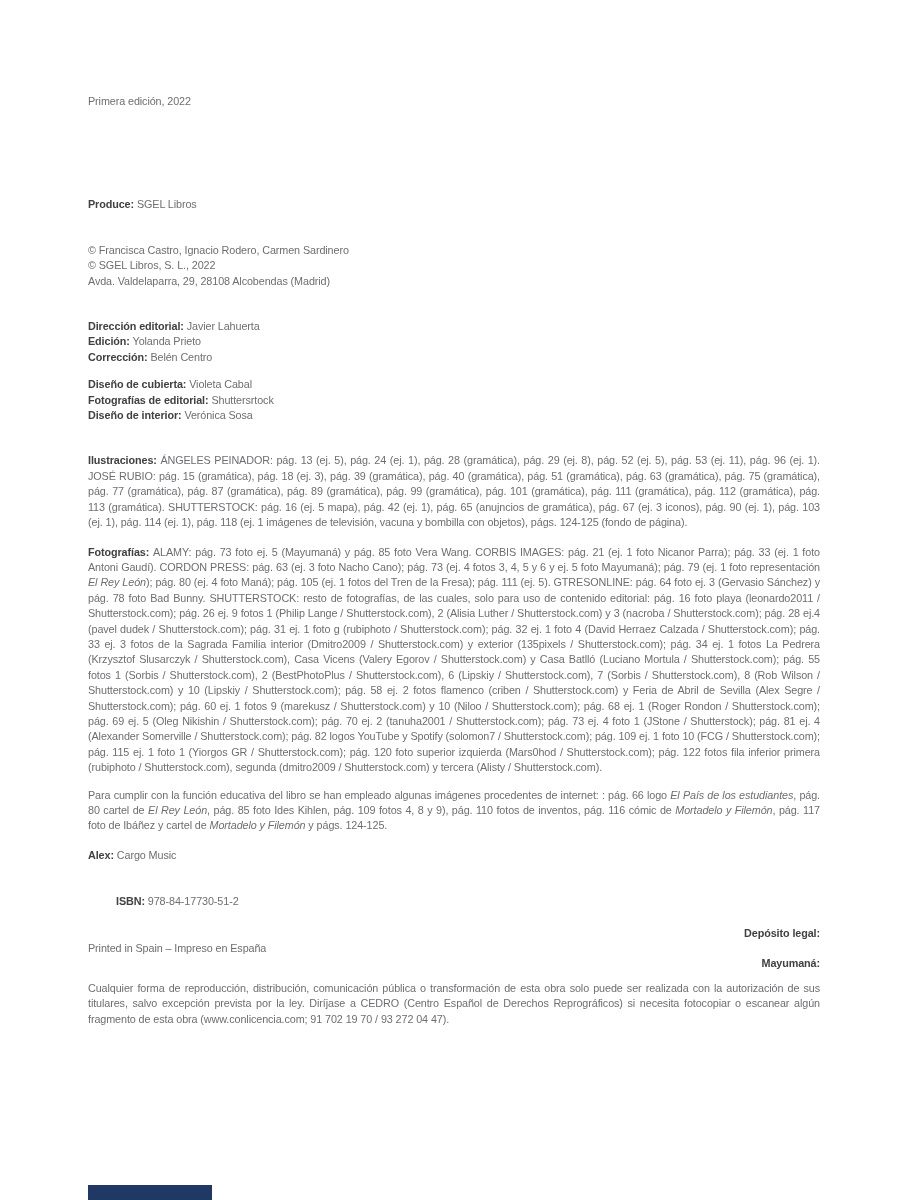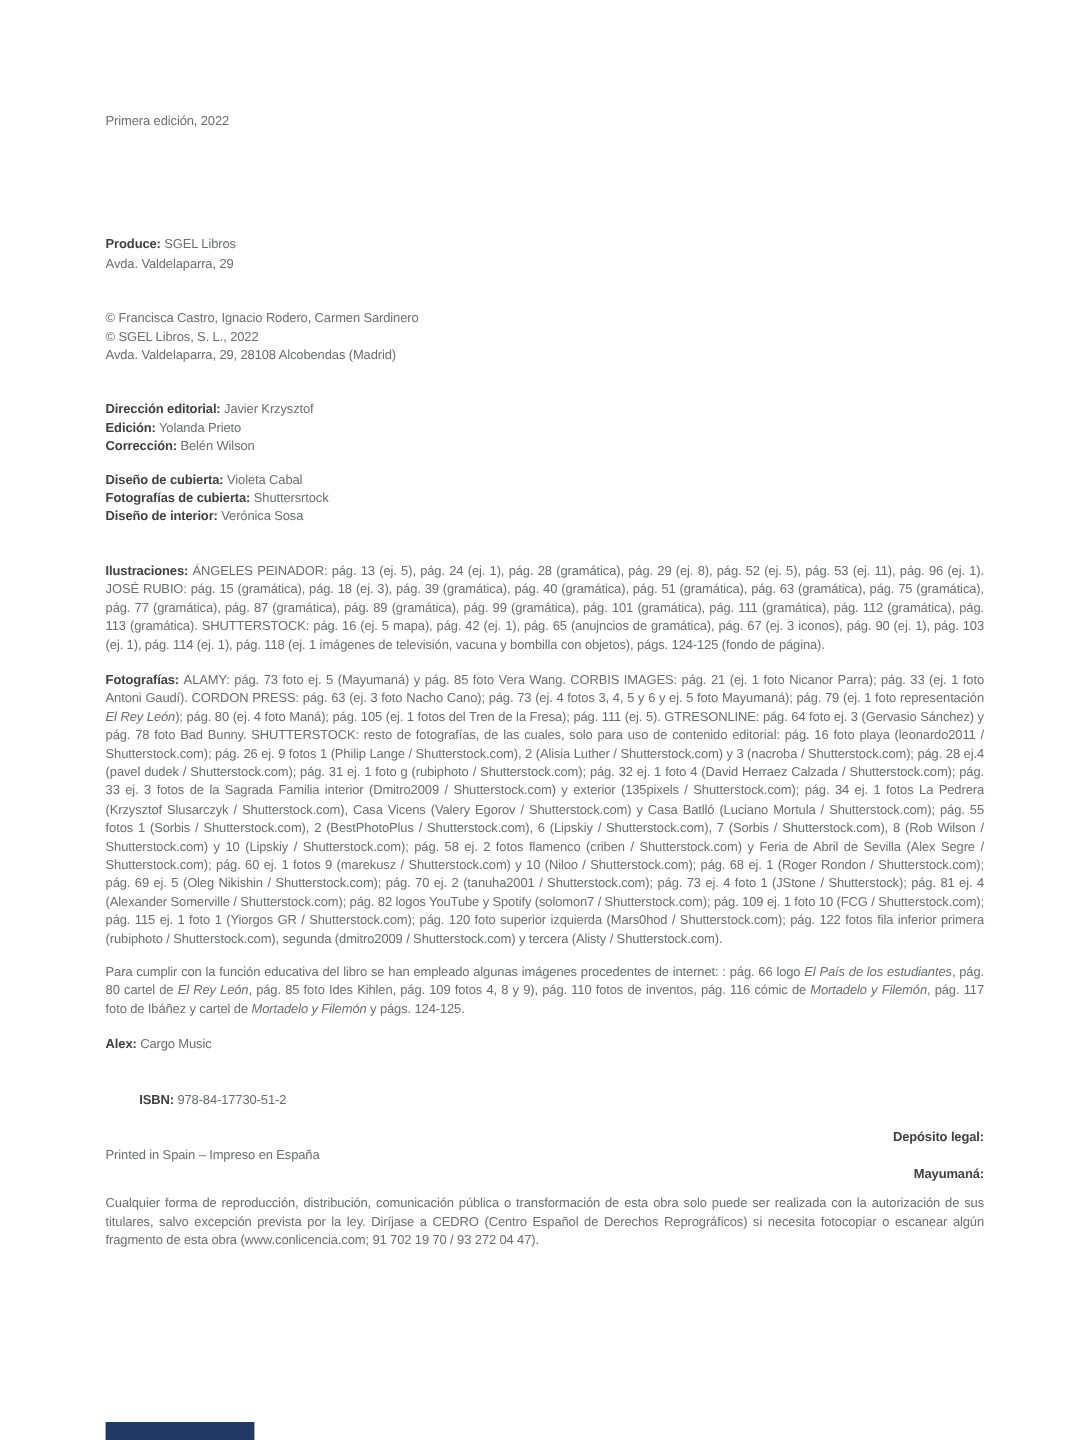--- a/index.html
+++ b/index.html
@@ -41,38 +41,37 @@
 </head>
 <body>
 
 <div class="page">
   <div class="content">
 
     <p class="block mb-xl">Primera edición, 2022</p>
 
     <div class="block mb-lg">
       <div><span class="lbl">Produce:</span> <span class="val">SGEL Libros</span></div>
-      <div class="val">Avda. Valdelaparra, 29</div>
     </div>
 
     <div class="block mb-lg">
       <div class="val">© Francisca Castro, Ignacio Rodero, Carmen Sardinero</div>
       <div class="val">© SGEL Libros, S. L., 2022</div>
       <div class="val">Avda. Valdelaparra, 29, 28108 Alcobendas (Madrid)</div>
     </div>
 
     <div class="block mb-xs">
-      <div><span class="lbl">Dirección editorial:</span> <span class="val">Javier Krzysztof</span></div>
+      <div><span class="lbl">Dirección editorial:</span> <span class="val">Javier Lahuerta</span></div>
       <div><span class="lbl">Edición:</span> <span class="val">Yolanda Prieto</span></div>
-      <div><span class="lbl">Corrección:</span> <span class="val">Belén Wilson</span></div>
+      <div><span class="lbl">Corrección:</span> <span class="val">Belén Centro</span></div>
     </div>
 
     <div class="block mb-lg">
       <div><span class="lbl">Diseño de cubierta:</span> <span class="val">Violeta Cabal</span></div>
-      <div><span class="lbl">Fotografías de cubierta:</span> <span class="val">Shuttersrtock</span></div>
+      <div><span class="lbl">Fotografías de editorial:</span> <span class="val">Shuttersrtock</span></div>
       <div><span class="lbl">Diseño de interior:</span> <span class="val">Verónica Sosa</span></div>
     </div>
 
     <p class="para mb-sm"><span class="seg-bold">Ilustraciones: </span><span>ÁNGELES PEINADOR: pág. 13 (ej. 5), pág. 24 (ej. 1), pág. 28 (gramática), pág. 29 (ej. 8), pág. 52 (ej. 5), pág. 53 (ej. 11),  pág. 96 (ej. 1). JOSÉ RUBIO: pág. 15 (gramática), pág. 18 (ej. 3), pág. 39 (gramática), pág. 40 (gramática), pág. 51 (gramática), pág. 63 (gramática), pág. 75 (gramática), pág. 77 (gramática), pág. 87 (gramática), pág. 89 (gramática), pág. 99 (gramática), pág. 101 (gramática), pág. 111 (gramática), pág. 112 (gramática), pág. 113 (gramática). SHUTTERSTOCK: pág. 16 (ej. 5 mapa), pág. 42 (ej. 1), pág. 65 (anujncios de gramática), pág. 67 (ej. 3 iconos), pág. 90 (ej. 1), pág. 103 (ej. 1), pág. 114 (ej. 1), pág. 118 (ej. 1 imágenes de televisión, vacuna y bombilla con objetos), págs. 124-125 (fondo de página).</span></p>
 
     <p class="para mb-xs"><span class="seg-bold">Fotografías: </span><span>ALAMY: pág. 73 foto ej. 5 (Mayumaná) y pág. 85 foto Vera Wang. CORBIS IMAGES: pág. 21 (ej. 1 foto Nicanor Parra); pág. 33 (ej. 1 foto Antoni Gaudí). CORDON PRESS: pág. 63 (ej. 3 foto Nacho Cano); pág. 73 (ej. 4 fotos 3, 4, 5 y 6 y ej. 5 foto Mayumaná); pág. 79 (ej. 1 foto representación </span><span class="seg-italic">El Rey León</span><span>); pág. 80 (ej. 4 foto Maná); pág. 105 (ej. 1 fotos del Tren de la Fresa); pág. 111 (ej. 5). GTRESONLINE: pág. 64 foto ej. 3 (Gervasio Sánchez) y pág. 78 foto Bad Bunny. SHUTTERSTOCK: resto de fotografías, de las cuales, solo para uso de contenido editorial: pág. 16 foto playa (leonardo2011 / Shutterstock.com); pág. 26 ej. 9 fotos 1 (Philip Lange / Shutterstock.com), 2 (Alisia Luther / Shutterstock.com) y 3 (nacroba / Shutterstock.com); pág. 28 ej.4 (pavel dudek / Shutterstock.com); pág. 31 ej. 1 foto g (rubiphoto / Shutterstock.com); pág. 32 ej. 1 foto 4 (David Herraez Calzada / Shutterstock.com); pág. 33 ej. 3 fotos de la Sagrada Familia interior (Dmitro2009 / Shutterstock.com) y exterior (135pixels / Shutterstock.com); pág. 34 ej. 1 fotos La Pedrera (Krzysztof Slusarczyk / Shutterstock.com), Casa Vicens (Valery Egorov / Shutterstock.com) y Casa Batlló (Luciano Mortula / Shutterstock.com); pág. 55 fotos 1 (Sorbis / Shutterstock.com), 2 (BestPhotoPlus / Shutterstock.com), 6 (Lipskiy / Shutterstock.com), 7 (Sorbis / Shutterstock.com), 8 (Rob Wilson / Shutterstock.com) y 10 (Lipskiy / Shutterstock.com); pág. 58 ej. 2 fotos flamenco (criben / Shutterstock.com) y Feria de Abril de Sevilla (Alex Segre / Shutterstock.com); pág. 60 ej. 1 fotos 9 (marekusz / Shutterstock.com) y 10 (Niloo / Shutterstock.com); pág. 68 ej. 1 (Roger Rondon / Shutterstock.com); pág. 69 ej. 5 (Oleg Nikishin / Shutterstock.com); pág. 70 ej. 2 (tanuha2001 / Shutterstock.com); pág. 73 ej. 4 foto 1 (JStone / Shutterstock); pág. 81 ej. 4 (Alexander Somerville / Shutterstock.com); pág. 82 logos YouTube y Spotify (solomon7 / Shutterstock.com); pág. 109 ej. 1 foto 10 (FCG / Shutterstock.com); pág. 115 ej. 1 foto 1 (Yiorgos GR / Shutterstock.com); pág. 120 foto superior izquierda (Mars0hod / Shutterstock.com); pág. 122 fotos fila inferior primera (rubiphoto / Shutterstock.com), segunda (dmitro2009 / Shutterstock.com) y tercera (Alisty / Shutterstock.com).</span></p>
 
     <p class="para mb-sm"><span>Para cumplir con la función educativa del libro se han empleado algunas imágenes procedentes de internet: : pág. 66 logo </span><span class="seg-italic">El País de los estudiantes</span><span>, pág. 80 cartel de </span><span class="seg-italic">El Rey León</span><span>, pág. 85 foto Ides Kihlen, pág. 109 fotos 4, 8 y 9), pág. 110 fotos de inventos, pág. 116 cómic de </span><span class="seg-italic">Mortadelo y Filemón</span><span>, pág. 117 foto de Ibáñez y cartel de </span><span class="seg-italic">Mortadelo y Filemón</span><span> y págs. 124-125.</span></p>
 
     <div class="block mb-audio"><span class="lbl">Alex:</span> <span class="val">Cargo Music</span></div>

